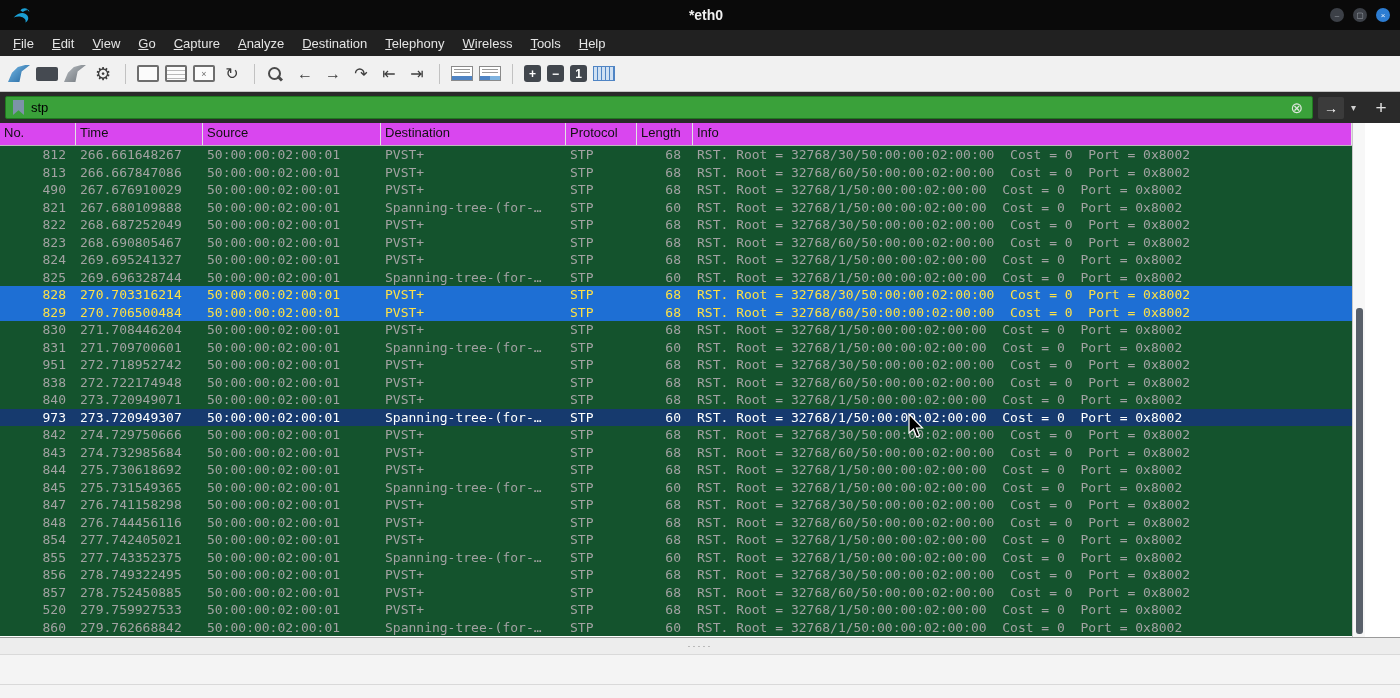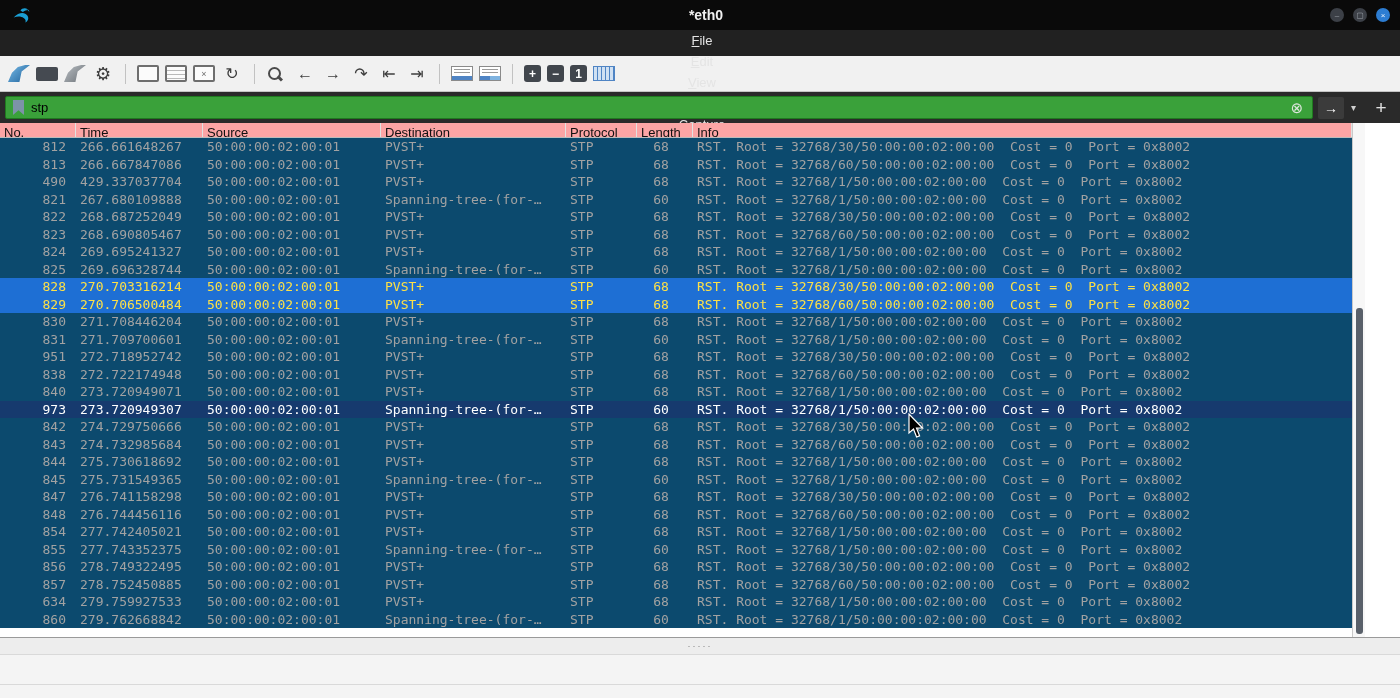--- a/index.html
+++ b/index.html
@@ -14,21 +14,21 @@
   .win-title { position:absolute; left:12px; right:0; text-align:center;
                color:#f0f0f0; font-size:14px; font-weight:bold; line-height:30px; }
   .win-btns { position:absolute; right:10px; top:8px; display:flex; gap:9px; }
   .wbtn { width:14px; height:14px; border-radius:50%; background:#3c4047;
           display:flex; align-items:center; justify-content:center;
           font-size:8px; color:#9aa0a8; }
   .wbtn.close { background:#2d7dd2; color:#eaf2fb; }
 
   
   .menubar { height:26px; background:#212121; display:flex; align-items:center;
-             padding-left:4px;flex-direction:column; }
+             padding-left:4px; }
   .menu-item { color:#e4e4e4; font-size:13px; padding:3px 9px; cursor:default; }
   .menu-item::first-letter { text-decoration:underline; }
 
   
   .toolbar { height:36px; background:#f1f1f1; border-bottom:1px solid #c4c4c4;
              display:flex; align-items:center; padding:0 8px; gap:6px; }
   .tbicon { display:flex; align-items:center; justify-content:center;
             min-width:22px; height:24px; color:#3e3e3e; font-size:16px; }
   .tb-sep { width:1px; height:20px; background:#c2c2c2; margin:0 5px; }
   .i-fin { width:19px; height:17px; }
@@ -75,31 +75,31 @@
                font-size:14px; font-weight:bold; }
   .apply-caret { color:#cfcfcf; font-size:10px; padding:0 2px; }
   .add-filter { width:24px; color:#e0e0e0; font-size:19px; text-align:center;
                 margin-left:6px; margin-right:2px; }
 
   
   .list-area { height:514px; display:flex; background:#fff; }
   .ptable { width:1352px; display:flex; flex-direction:column; }
   .hrow, .prow { display:grid;
     grid-template-columns:76px 127px 178px 185px 71px 56px minmax(0,1fr); }
-  .hrow { height:15px; background:#fca5a5; border-bottom:1px solid #bcbcbc; }
+  .hrow { height:23px; background:#d946ef; border-bottom:1px solid #bcbcbc; }
   .hcell { font-size:13px; color:#111; padding:2px 4px;
            border-right:1px solid #e2e2e2; white-space:nowrap; overflow:hidden; }
   .rows { flex:1; overflow:hidden; background:#fff; }
-  .prow { height:17.5px; color:#a2a2a2; background:#0c4a6e;
+  .prow { height:17.5px; color:#a2a2a2; background:#14532d;
           font-family:"DejaVu Sans Mono", monospace; font-size:13px; }
   .prow.selected { background:#1e6fd4; color:#fde047; }
   .prow.current  { background:#163a6e; color:#fff; }
   .pcell { padding:0 4px; line-height:17.5px; white-space:pre; overflow:hidden; }
   .pcell.c0 { text-align:right; padding-right:10px; }
-  .pcell.c5 { text-align:center; padding-right:12px; }
+  .pcell.c5 { text-align:right; padding-right:12px; }
   .vscroll { width:13px; background:#f7f7f7; border-left:1px solid #c9c9c9;
              position:relative; }
   .vthumb { position:absolute; left:3px; width:7px; top:36%; bottom:3px;
             background:#59606a; border-radius:3px; }
   .right-gap { flex:1; background:#fff; }
 
   
   .list-bborder { height:1px; background:#9a9a9a; }
   .splitter { height:16px; background:#ededed; display:flex; align-items:center;
               justify-content:center; }
@@ -206,21 +206,21 @@
             <div class="pcell c0">813</div>
             <div class="pcell c1">266.667847086</div>
             <div class="pcell c2">50:00:00:02:00:01</div>
             <div class="pcell c3">PVST+</div>
             <div class="pcell c4">STP</div>
             <div class="pcell c5">68</div>
             <div class="pcell c6">RST. Root = 32768/60/50:00:00:02:00:00  Cost = 0  Port = 0x8002</div>
           </div>
           <div class="prow normal">
             <div class="pcell c0">490</div>
-            <div class="pcell c1">429.337037704</div>
+            <div class="pcell c1">267.676910029</div>
             <div class="pcell c2">50:00:00:02:00:01</div>
             <div class="pcell c3">PVST+</div>
             <div class="pcell c4">STP</div>
             <div class="pcell c5">68</div>
             <div class="pcell c6">RST. Root = 32768/1/50:00:00:02:00:00  Cost = 0  Port = 0x8002</div>
           </div>
           <div class="prow normal">
             <div class="pcell c0">821</div>
             <div class="pcell c1">267.680109888</div>
             <div class="pcell c2">50:00:00:02:00:01</div>
@@ -421,21 +421,21 @@
           <div class="prow normal">
             <div class="pcell c0">857</div>
             <div class="pcell c1">278.752450885</div>
             <div class="pcell c2">50:00:00:02:00:01</div>
             <div class="pcell c3">PVST+</div>
             <div class="pcell c4">STP</div>
             <div class="pcell c5">68</div>
             <div class="pcell c6">RST. Root = 32768/60/50:00:00:02:00:00  Cost = 0  Port = 0x8002</div>
           </div>
           <div class="prow normal">
-            <div class="pcell c0">634</div>
+            <div class="pcell c0">520</div>
             <div class="pcell c1">279.759927533</div>
             <div class="pcell c2">50:00:00:02:00:01</div>
             <div class="pcell c3">PVST+</div>
             <div class="pcell c4">STP</div>
             <div class="pcell c5">68</div>
             <div class="pcell c6">RST. Root = 32768/1/50:00:00:02:00:00  Cost = 0  Port = 0x8002</div>
           </div>
           <div class="prow normal">
             <div class="pcell c0">860</div>
             <div class="pcell c1">279.762668842</div>

